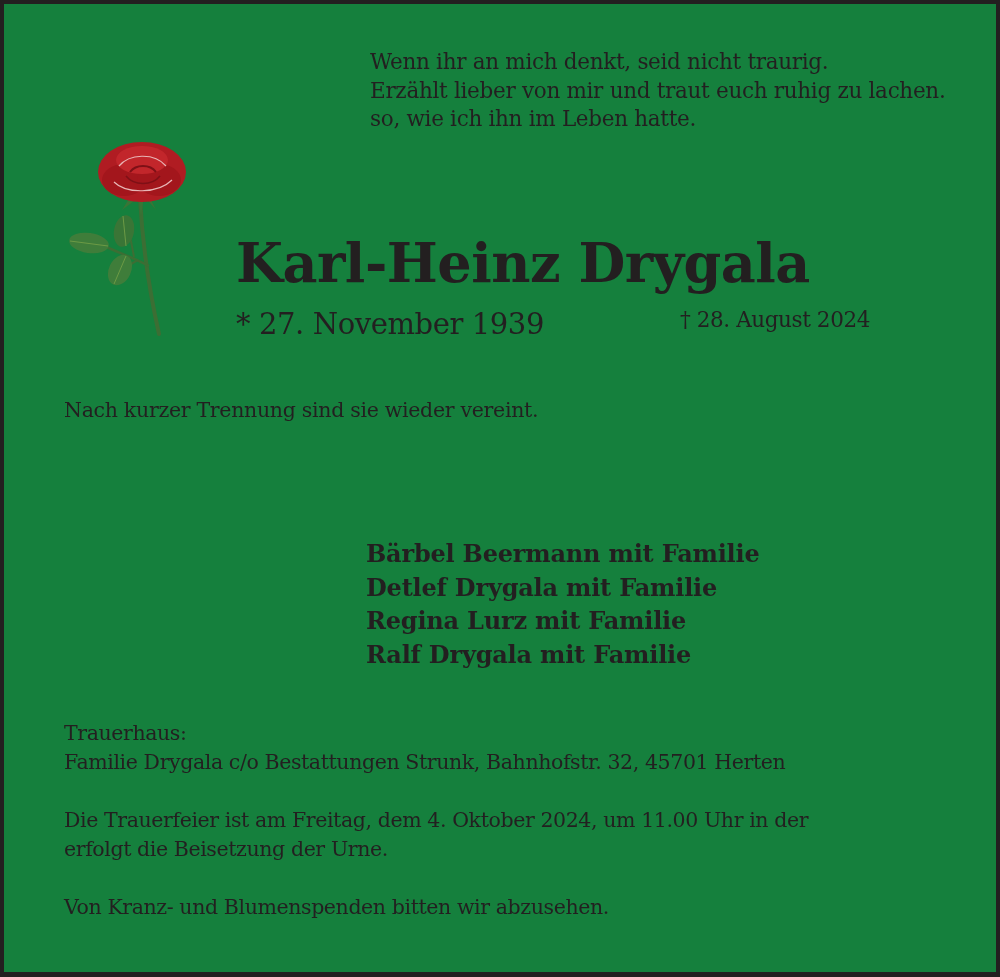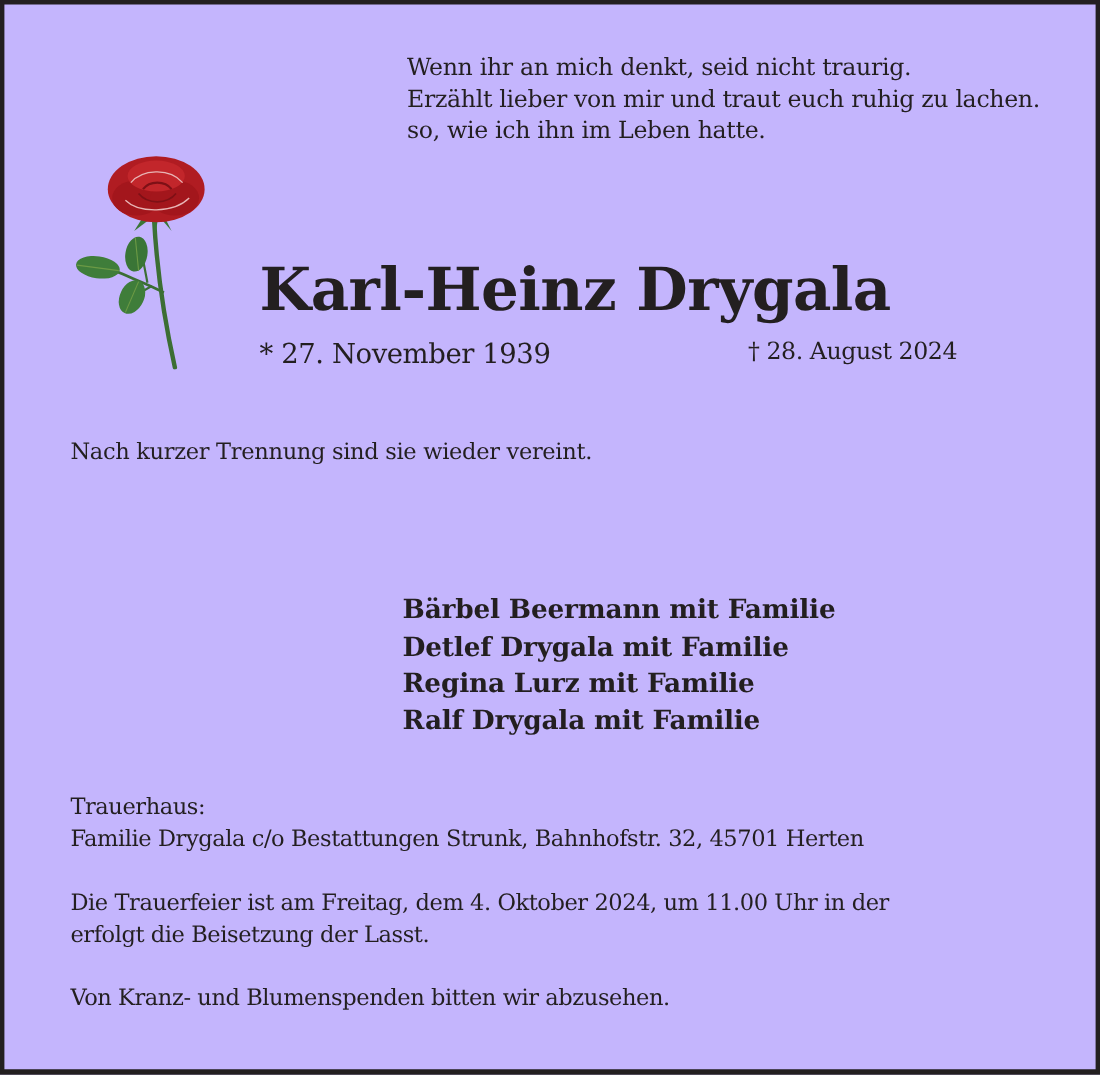--- a/index.html
+++ b/index.html
@@ -4,30 +4,30 @@
   <style>
     html, body { margin: 0; padding: 0; background: #ffffff; }
     body { width: 1000px; height: 977px; overflow: hidden; }
     .frame {
       position: relative;
       box-sizing: border-box;
       width: 1000px; height: 977px;
       border-style: solid;
       border-color: #231f20;
       border-width: 4px 4px 5px 4px;
-      background: #c4b5fd;
+      background: #15803d;
       color: #231f20;
       font-family: "DejaVu Serif", "Liberation Serif", serif;
     }
     .abs { position: absolute; white-space: nowrap; }
     .poem { left: 366px; top: 44px; font-size: 21.5px; line-height: 28.6px; }
     .poem div { letter-spacing: -0.3px; }
     .rose { left: 60px; top: 132px; width: 130px; height: 200px; }
     .name { left: 232px; top: 226px; font-size: 54px; font-weight: bold; letter-spacing: -0.5px; line-height: 66px; }
-    .born { left: 232px; top: 303px; font-size: 25px; letter-spacing: -0.4px; text-align: right; }
+    .born { left: 232px; top: 303px; font-size: 29px; letter-spacing: -0.4px; text-align: right; }
     .died { right: 126px; top: 303px; font-size: 21.5px; letter-spacing: -0.4px; }
     .line { left: 60px; font-size: 20.5px; letter-spacing: -0.3px; }
     .l1 { top: 394px; }
     .l2 { top: 453px; }
     .family { left: 362px; top: 533px; font-size: 24px; font-weight: bold; line-height: 33.5px; letter-spacing: -0.2px; }
     .closing { left: 60px; top: 715px; font-size: 20.5px; line-height: 29px; letter-spacing: -0.4px; }
     .closing .gap { height: 29px; }
   </style>
 </head>
 <body>
@@ -82,18 +82,18 @@
     <div>Detlef Drygala mit Familie</div>
     <div>Regina Lurz mit Familie</div>
     <div>Ralf Drygala mit Familie</div>
   </div>
 
   <div class="abs closing">
     <div>Trauerhaus:</div>
     <div>Familie Drygala c/o Bestattungen Strunk, Bahnhofstr. 32, 45701 Herten</div>
     <div class="gap"></div>
     <div>Die Trauerfeier ist am Freitag, dem 4. Oktober 2024, um 11.00 Uhr in der</div>
-    <div>erfolgt die Beisetzung der Lasst.</div>
+    <div>erfolgt die Beisetzung der Urne.</div>
     <div class="gap"></div>
     <div>Von Kranz- und Blumenspenden bitten wir abzusehen.</div>
   </div>
 
 </div>
 
 </body></html>

